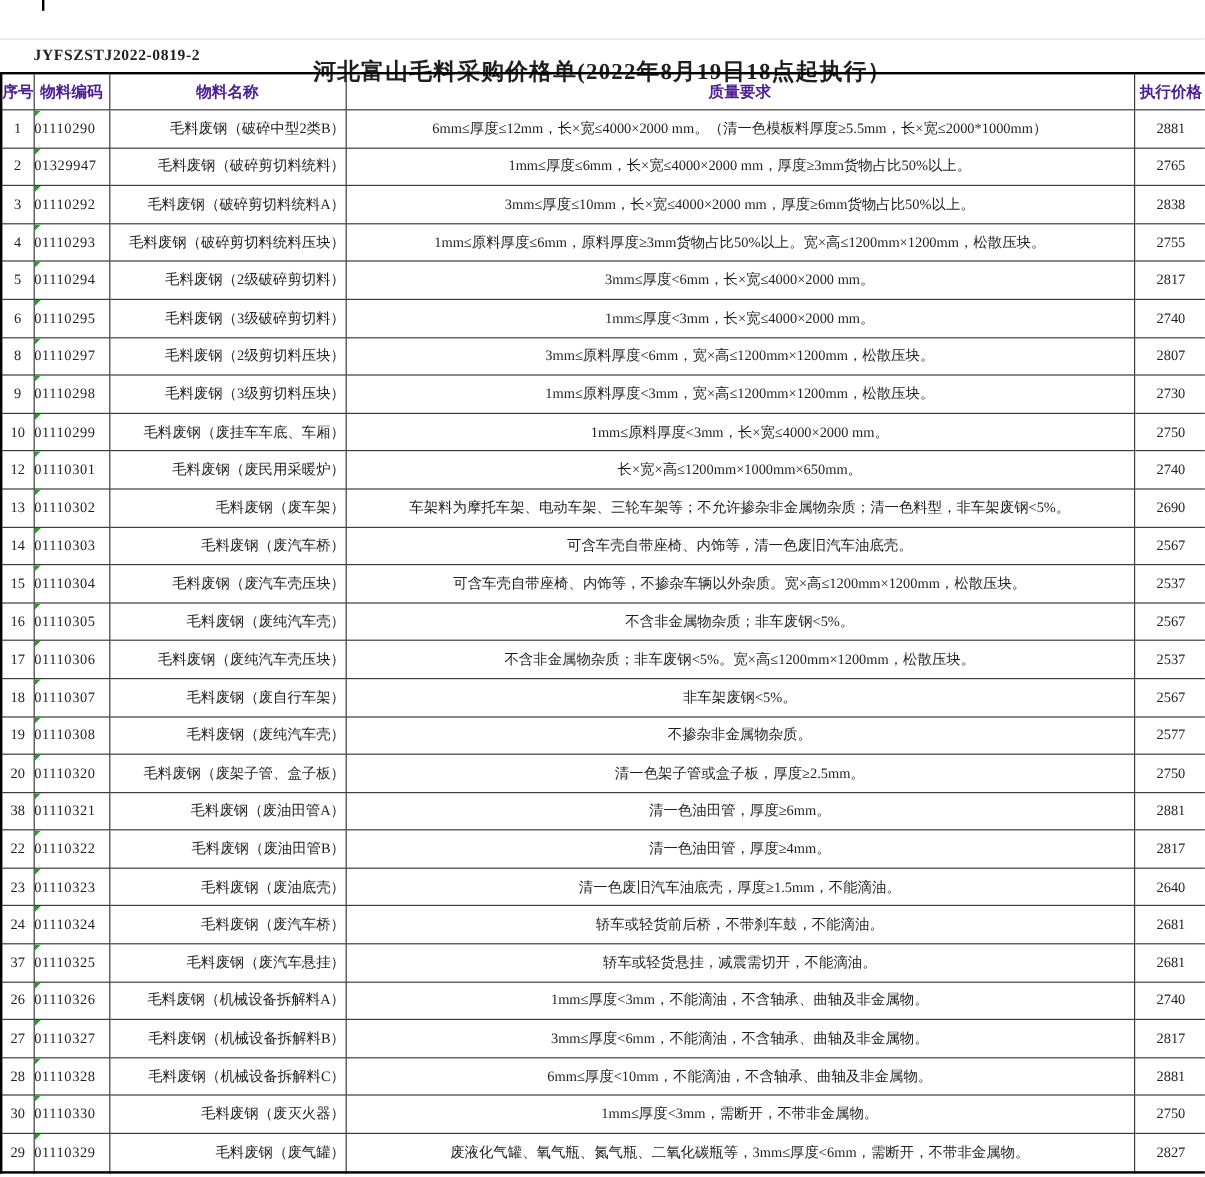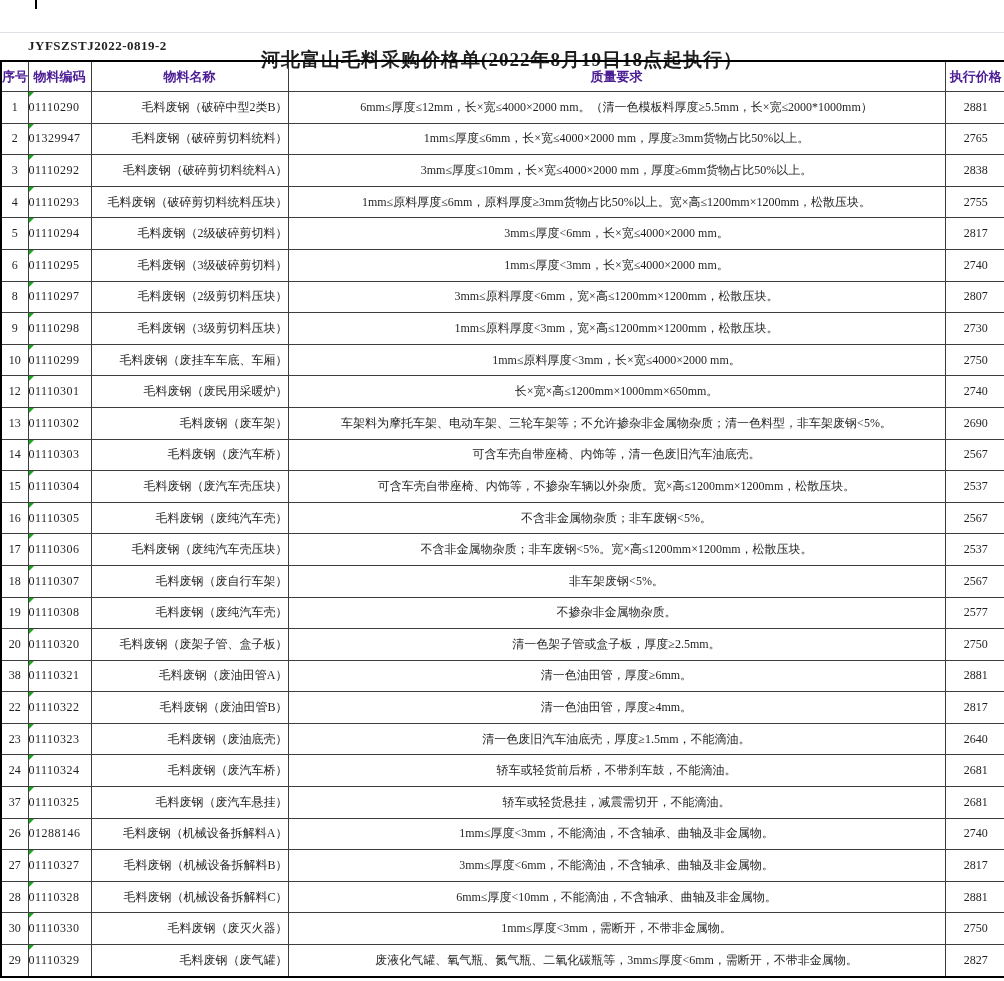--- a/index.html
+++ b/index.html
@@ -320,21 +320,21 @@
     </td>
     <td class="c-name">毛料废钢（废汽车悬挂）</td>
     <td class="c-req">轿车或轻货悬挂，减震需切开，不能滴油。</td>
     <td class="c-price">2681</td>
   </tr>
 
   <tr>
     <td class="c-no">26</td>
     <td class="c-code">
       <span class="tri"></span>
-      <span>01288146</span>
+      <span>01110326</span>
     </td>
     <td class="c-name">毛料废钢（机械设备拆解料A）</td>
     <td class="c-req">1mm≤厚度&lt;3mm，不能滴油，不含轴承、曲轴及非金属物。</td>
     <td class="c-price">2740</td>
   </tr>
 
   <tr>
     <td class="c-no">27</td>
     <td class="c-code">
       <span class="tri"></span>

